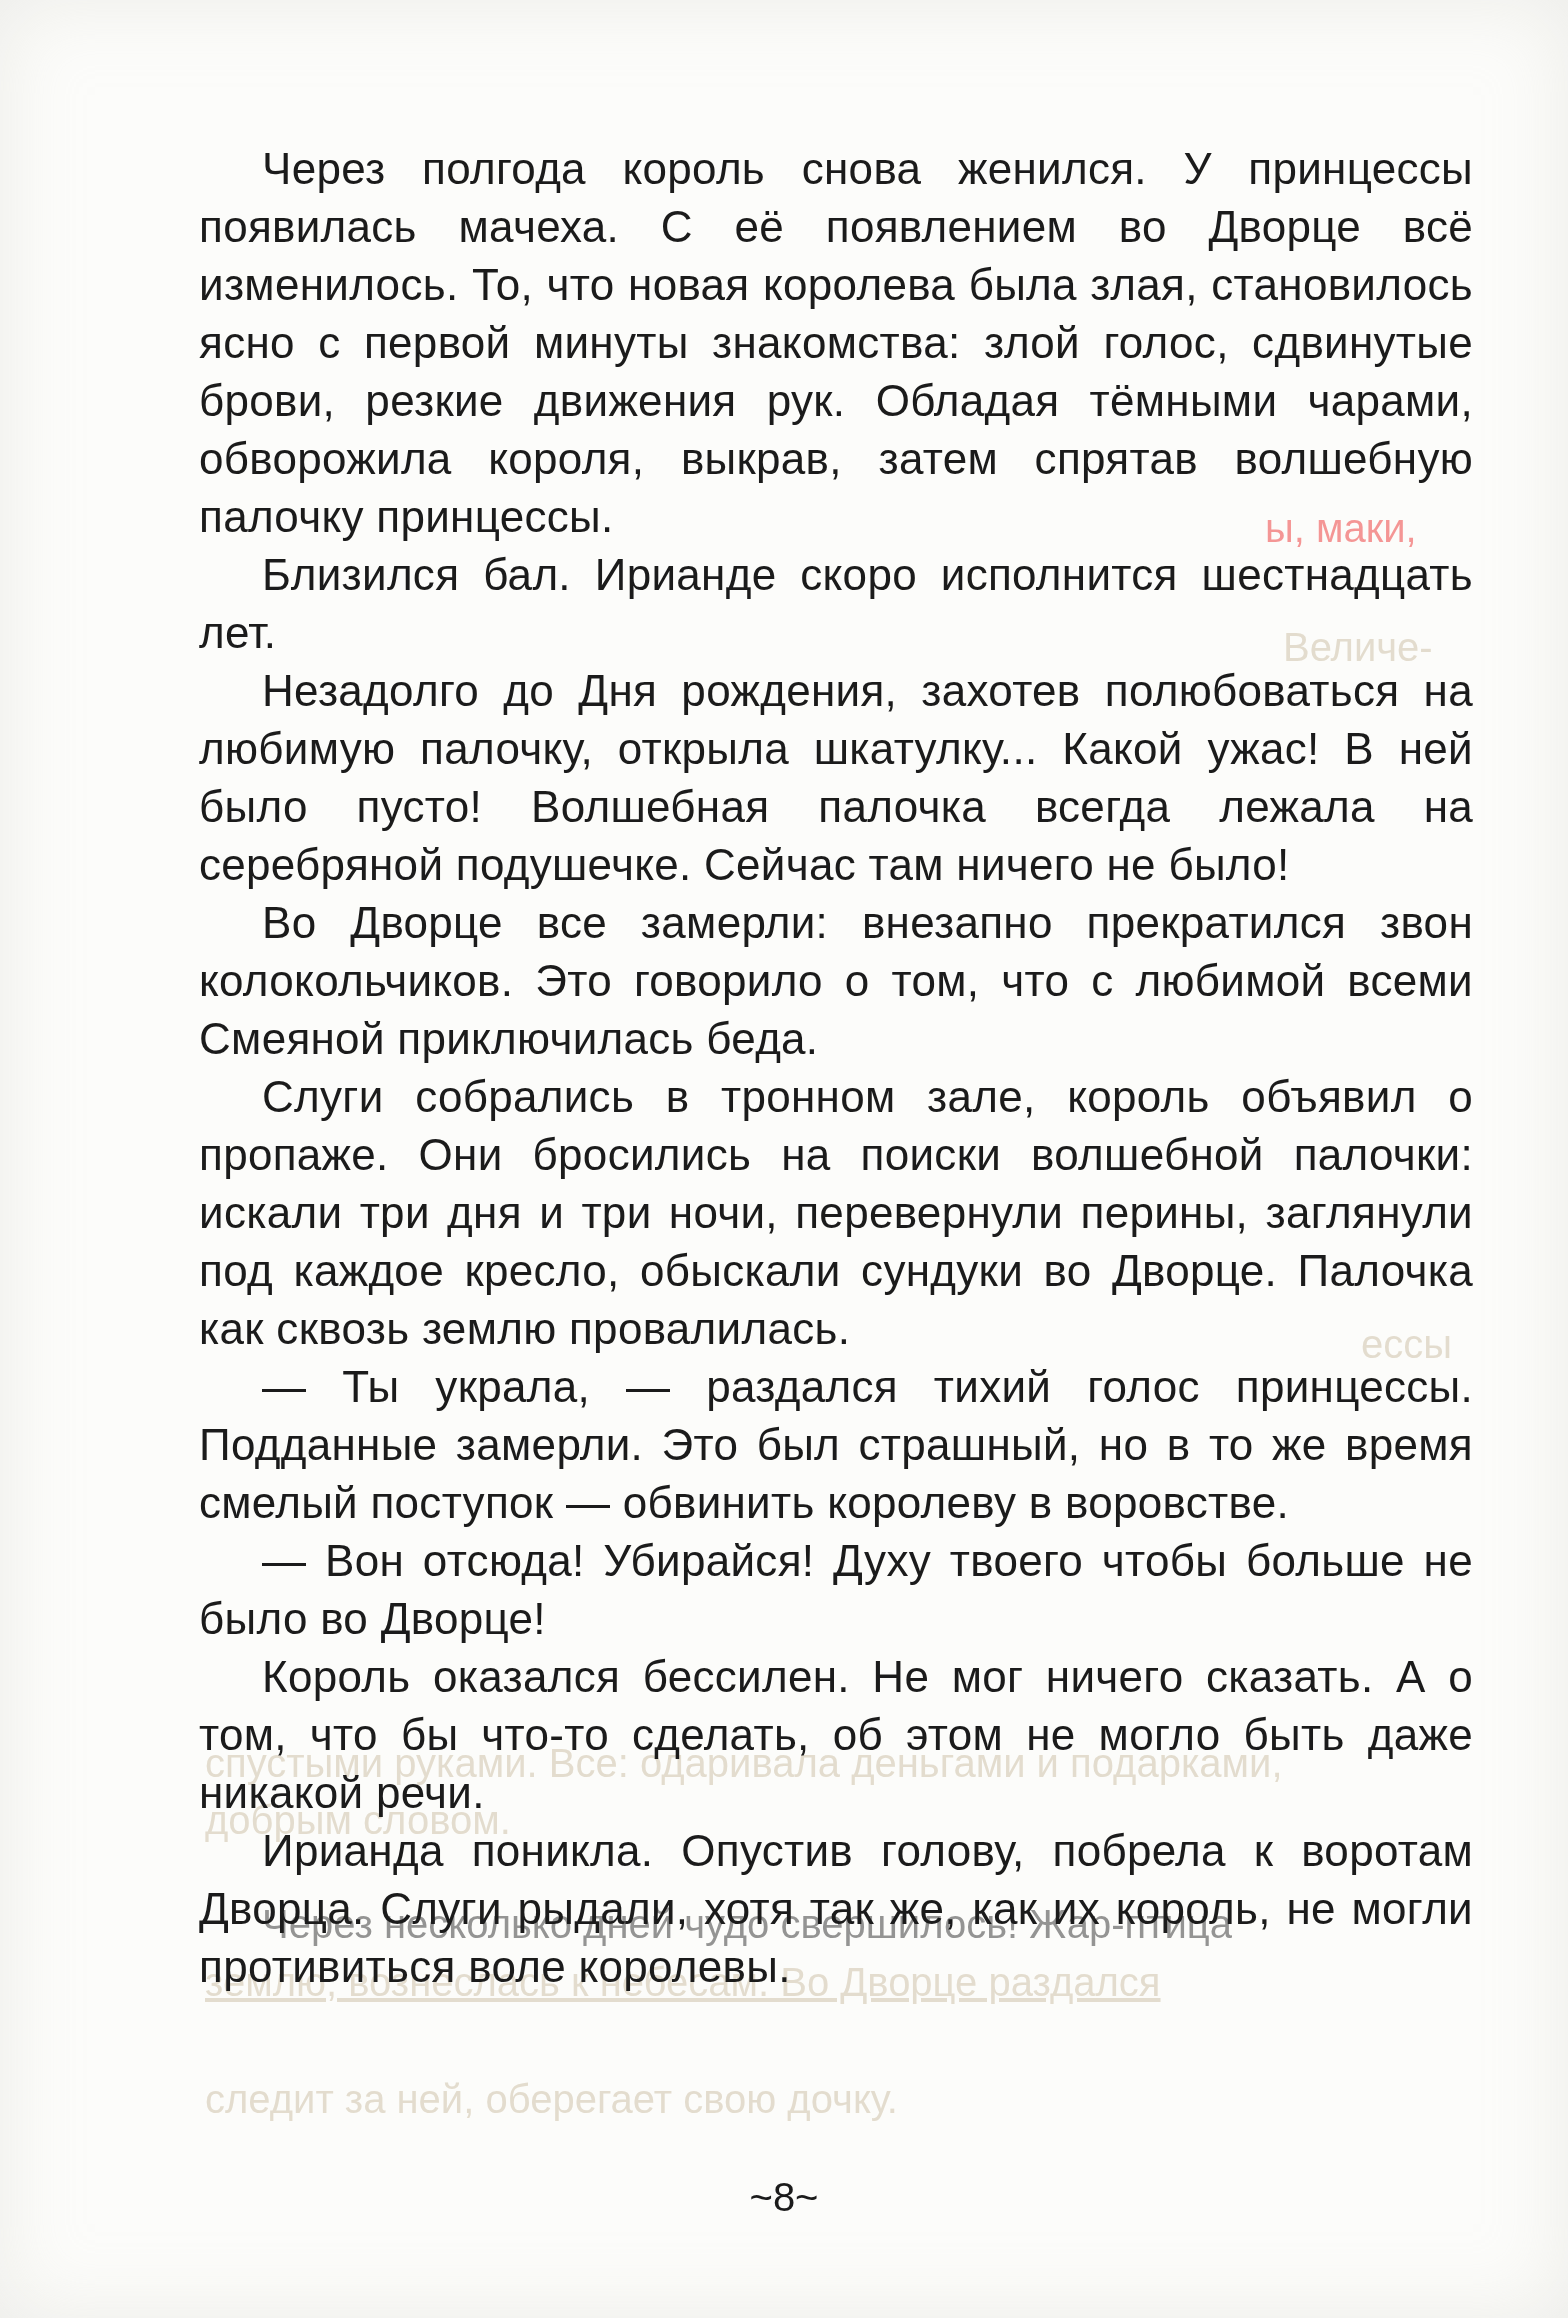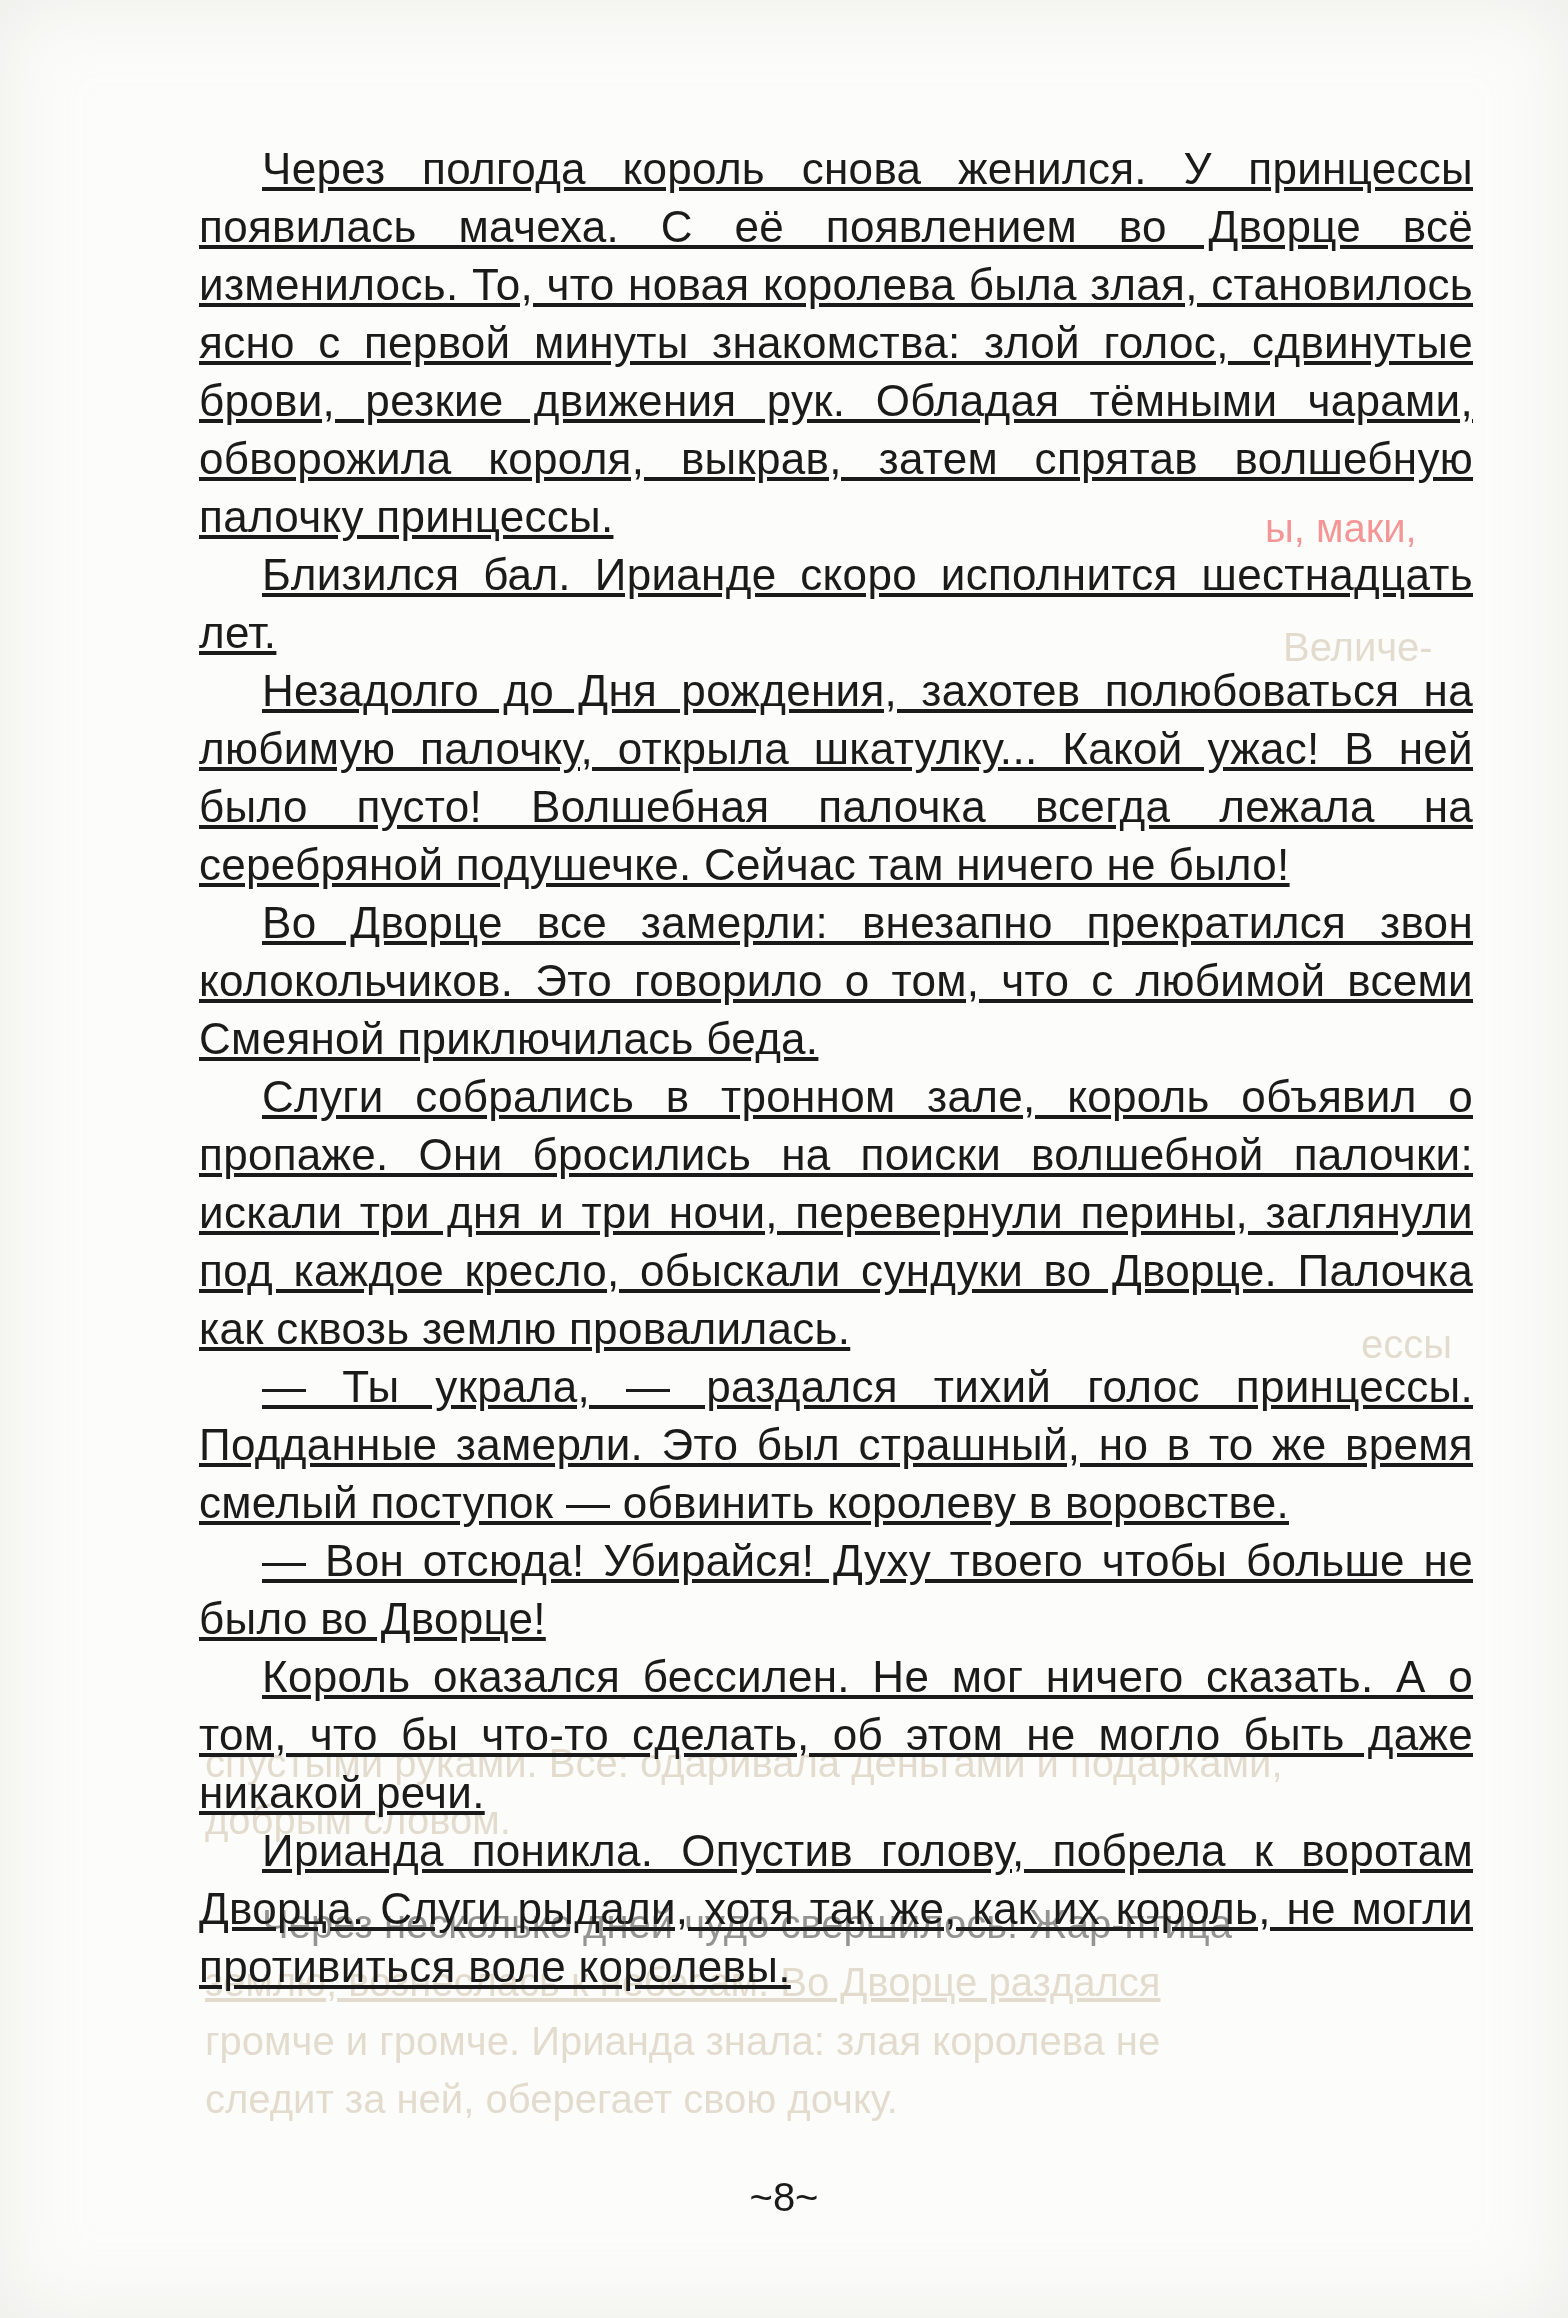--- a/index.html
+++ b/index.html
@@ -74,25 +74,24 @@
 <div class="page" style="background: rgb(252, 252, 250);">
 
   <div class="bleed-layer">
       <div class="ghost" style="top: 502px; left: 1265px; color: #ef4444;">ы, маки,</div>
       <div class="ghost" style="top: 621px; left: 1283px; color: rgb(207, 195, 171); text-align: center;">Величе-</div>
       <div class="ghost" style="top: 1318px; left: 1361px; color: rgb(207, 195, 171);">ессы</div>
       <div class="ghost" style="top: 1794px; left: 205px; color: rgb(207, 195, 171);">добрым словом.</div>
       <div class="ghost" style="top: 1737px; left: 205px; color: rgb(207, 195, 171);">спустыми руками. Все: одаривала деньгами и подарками,</div>
       <div class="ghost" style="top: 1898px; left: 262px; color: #404040;">Через несколько дней чудо свершилось! Жар-птица</div>
       <div class="ghost" style="top: 1956px; left: 205px; color: rgb(207, 195, 171); text-decoration: underline;">землю, вознеслась к небесам. Во Дворце раздался</div>
-      <div class="ghost" style="top: 2015px; left: 205px; color: rgb(207, 195, 171);">громче и громче. Ирианда знала: злая королева не</div>
       <div class="ghost" style="top: 2073px; left: 205px; color: rgb(207, 195, 171);">следит за ней, оберегает свою дочку.</div>
     </div>
 
-  <div class="text-block" style="color: rgb(27, 27, 27); text-decoration: underline;">
+  <div class="text-block" style="color: rgb(27, 27, 27);">
       <p>Через полгода король снова женился. У принцессы появилась мачеха. С её появлением во Дворце всё изменилось. То, что новая королева была злая, становилось ясно с первой минуты знакомства: злой голос, сдвинутые брови, резкие движения рук. Обладая тёмными чарами, обворожила короля, выкрав, затем спрятав волшебную палочку принцессы.</p>
       <p>Близился бал. Ирианде скоро исполнится шестнадцать лет.</p>
       <p>Незадолго до Дня рождения, захотев полюбоваться на любимую палочку, открыла шкатулку... Какой ужас! В ней было пусто! Волшебная палочка всегда лежала на серебряной подушечке. Сейчас там ничего не было!</p>
       <p>Во Дворце все замерли: внезапно прекратился звон колокольчиков. Это говорило о том, что с любимой всеми Смеяной приключилась беда.</p>
       <p>Слуги собрались в тронном зале, король объявил о пропаже. Они бросились на поиски волшебной палочки: искали три дня и три ночи, перевернули перины, заглянули под каждое кресло, обыскали сундуки во Дворце. Палочка как сквозь землю провалилась.</p>
       <p>— Ты украла, — раздался тихий голос принцессы. Подданные замерли. Это был страшный, но в то же время смелый поступок — обвинить королеву в воровстве.</p>
       <p>— Вон отсюда! Убирайся! Духу твоего чтобы больше не было во Дворце!</p>
       <p>Король оказался бессилен. Не мог ничего сказать. А о том, что бы что-то сделать, об этом не могло быть даже никакой речи.</p>
       <p>Ирианда поникла. Опустив голову, побрела к воротам Дворца. Слуги рыдали, хотя так же, как их король, не могли противиться воле королевы.</p>
     </div>

